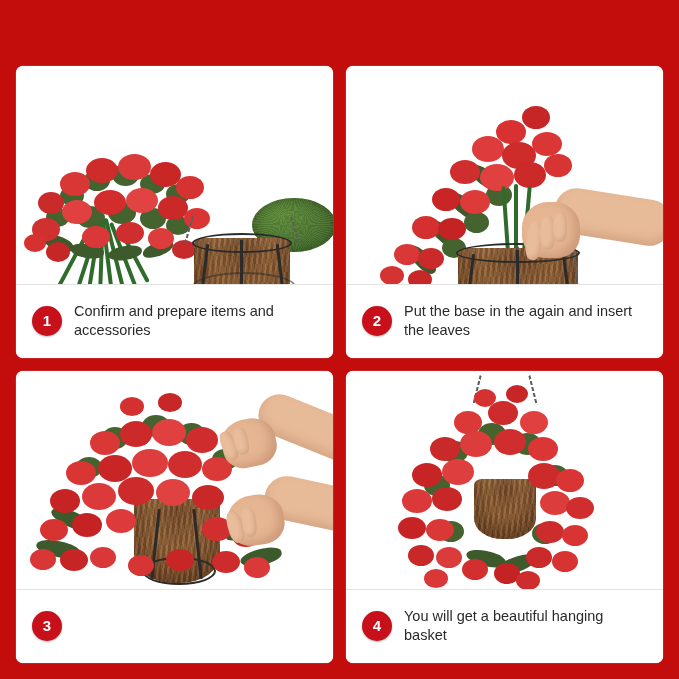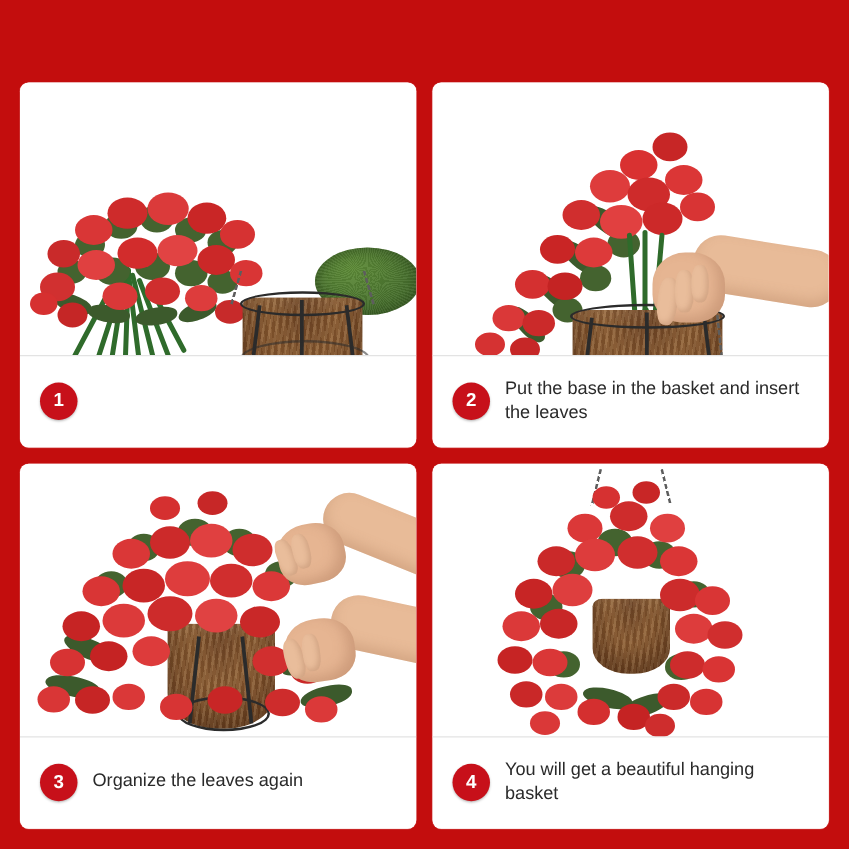--- a/index.html
+++ b/index.html
@@ -188,20 +188,21 @@
             <div class="wire-v" style="left:86px;top:6px;height:70px;transform:rotate(-7deg);"></div>
 
             <div class="wire-ring" style="left:-2px;top:34px;width:100px;height:26px;border-color:rgba(43,43,43,.55);"></div>
             <div class="chain" style="left:-6px;top:-22px;height:28px;transform:rotate(16deg);"></div>
             <div class="chain" style="left:100px;top:-22px;height:28px;transform:rotate(-16deg);"></div>
           </div>
         </div>
       </div>
       <div class="caption">
         <div class="badge">1</div>
+        <div class="cap-text">Confirm and prepare items and accessories</div>
       </div>
     </div>
 
     <div class="card">
       <div class="photo">
         <div class="scene">
 
           <div class="leaf" style="left:120px;top:104px;width:40px;height:16px;transform:rotate(38deg);"></div>
           <div class="leaf" style="left:98px;top:132px;width:40px;height:16px;transform:rotate(42deg);"></div>
           <div class="leaf" style="left:78px;top:160px;width:38px;height:15px;transform:rotate(46deg);"></div>
@@ -245,21 +246,21 @@
 
           <div class="arm" style="left:208px;top:128px;width:118px;height:46px;transform:rotate(9deg);"></div>
           <div class="hand" style="left:176px;top:136px;width:58px;height:56px;"></div>
           <div class="finger" style="left:180px;top:156px;width:16px;height:38px;transform:rotate(6deg);"></div>
           <div class="finger" style="left:194px;top:150px;width:15px;height:34px;"></div>
           <div class="finger" style="left:207px;top:146px;width:14px;height:30px;"></div>
         </div>
       </div>
       <div class="caption">
         <div class="badge">2</div>
-        <div class="cap-text">Put the base in the basket and insert the leaves</div>
+        <div class="cap-text">Put the base in the again and insert the leaves</div>
       </div>
     </div>
 
     <div class="card">
       <div class="photo">
         <div class="scene">
 
           <div class="basket" style="left:118px;top:128px;width:86px;height:84px;">
             <div class="liner"></div>
             <div class="wire-v" style="left:20px;top:10px;height:70px;transform:rotate(6deg);"></div>
@@ -312,21 +313,20 @@
           <div class="finger" style="left:218px;top:56px;width:14px;height:28px;transform:rotate(-14deg);"></div>
 
           <div class="arm" style="left:248px;top:112px;width:110px;height:44px;transform:rotate(12deg);"></div>
           <div class="hand" style="left:212px;top:124px;width:56px;height:50px;transform:rotate(-8deg);"></div>
           <div class="finger" style="left:212px;top:140px;width:15px;height:32px;transform:rotate(-16deg);"></div>
           <div class="finger" style="left:226px;top:136px;width:14px;height:30px;transform:rotate(-8deg);"></div>
         </div>
       </div>
       <div class="caption">
         <div class="badge">3</div>
-        <div class="cap-text">Organize the leaves again</div>
       </div>
     </div>
 
     <div class="card">
       <div class="photo">
         <div class="scene">
 
           <div class="chain" style="left:130px;top:4px;height:30px;transform:rotate(14deg);"></div>
           <div class="chain" style="left:186px;top:4px;height:30px;transform:rotate(-14deg);"></div>
 

